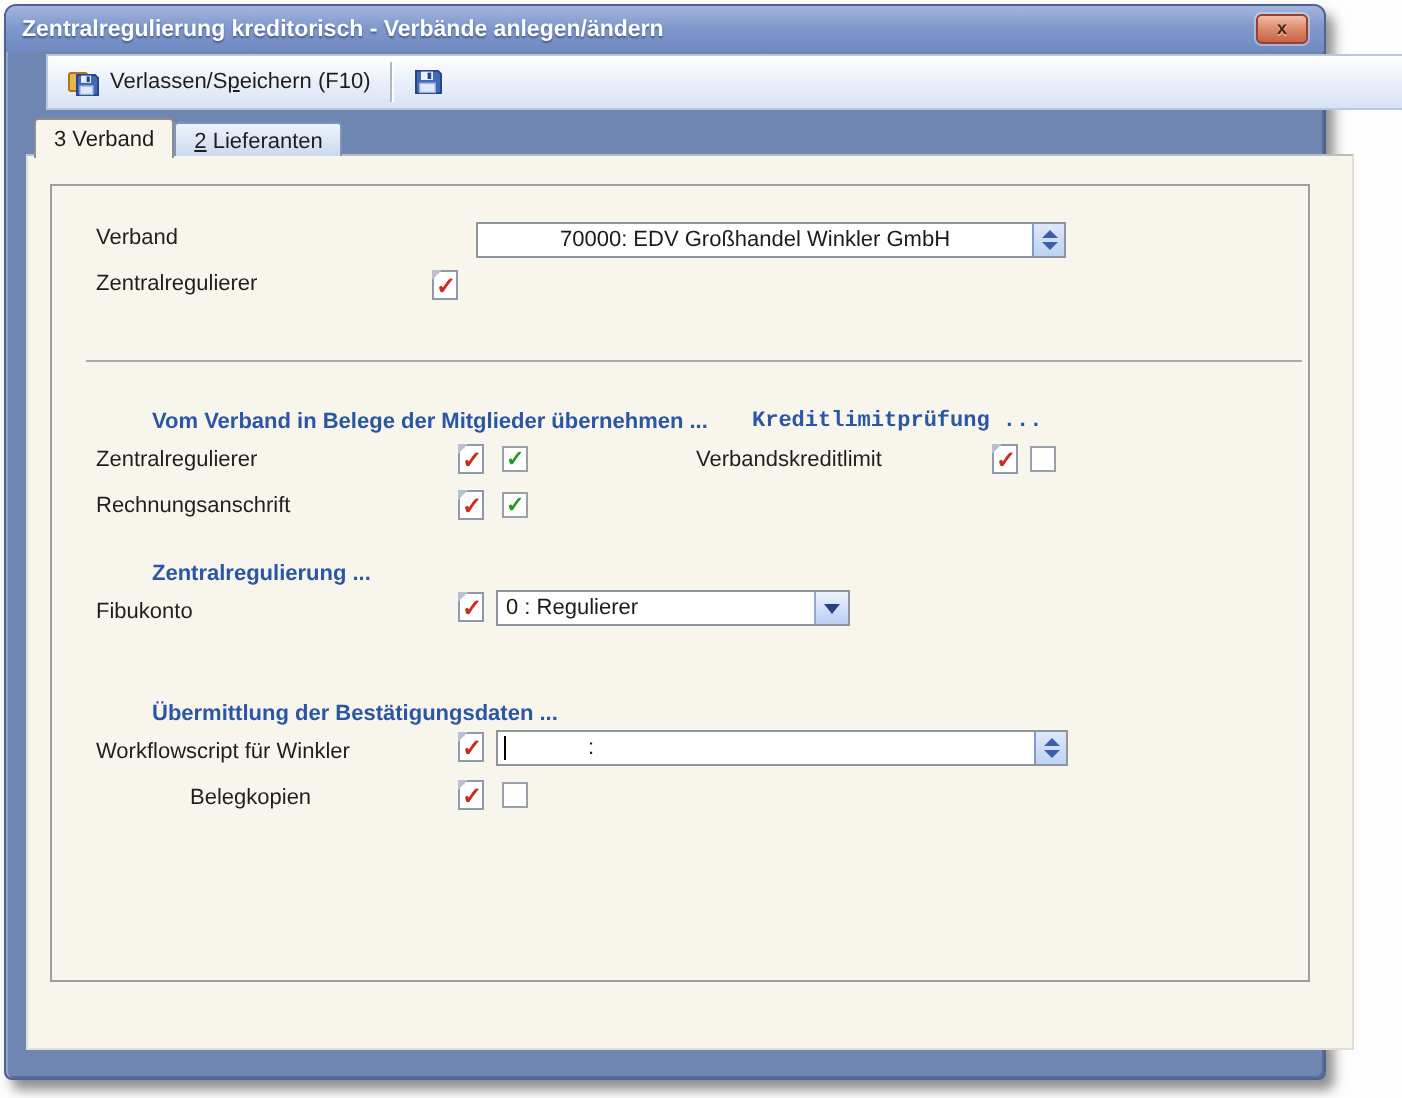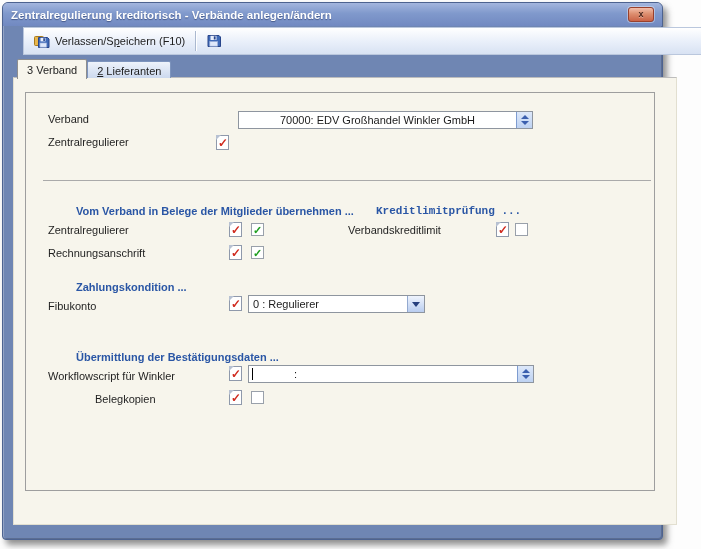--- a/index.html
+++ b/index.html
@@ -167,21 +167,21 @@
         <span class="cb checked" style="left:225px; top:130px;"></span>
 
         <span class="lbl" style="left:22px; top:154px;">Rechnungsanschrift</span>
         <span class="toggle checked" style="left:203px; top:152px;"></span>
         <span class="cb checked" style="left:225px; top:153px;"></span>
 
         <span class="lbl" style="left:322px; top:131px;">Verbandskreditlimit</span>
         <span class="toggle checked" style="left:470px; top:129px;"></span>
         <span class="cb" style="left:489px; top:130px;"></span>
 
-        <span class="hdr" style="left:22px; top:188px;">Zahlungskondition ...</span>
+        <span class="hdr" style="left:22px; top:188px;">Zentralregulierung ...</span>
         <span class="lbl" style="left:22px; top:207px;">Fibukonto</span>
         <span class="toggle checked" style="left:203px; top:203px;"></span>
         <div class="dropdown" style="left:222px; top:202px; width:177px;">
           <span class="dd-text">0 : Regulierer</span>
           <span class="dd-btn">
               <i></i>
             </span>
         </div>
 
         <span class="hdr" style="left:22px; top:258px;">Übermittlung der Bestätigungsdaten ...</span>

